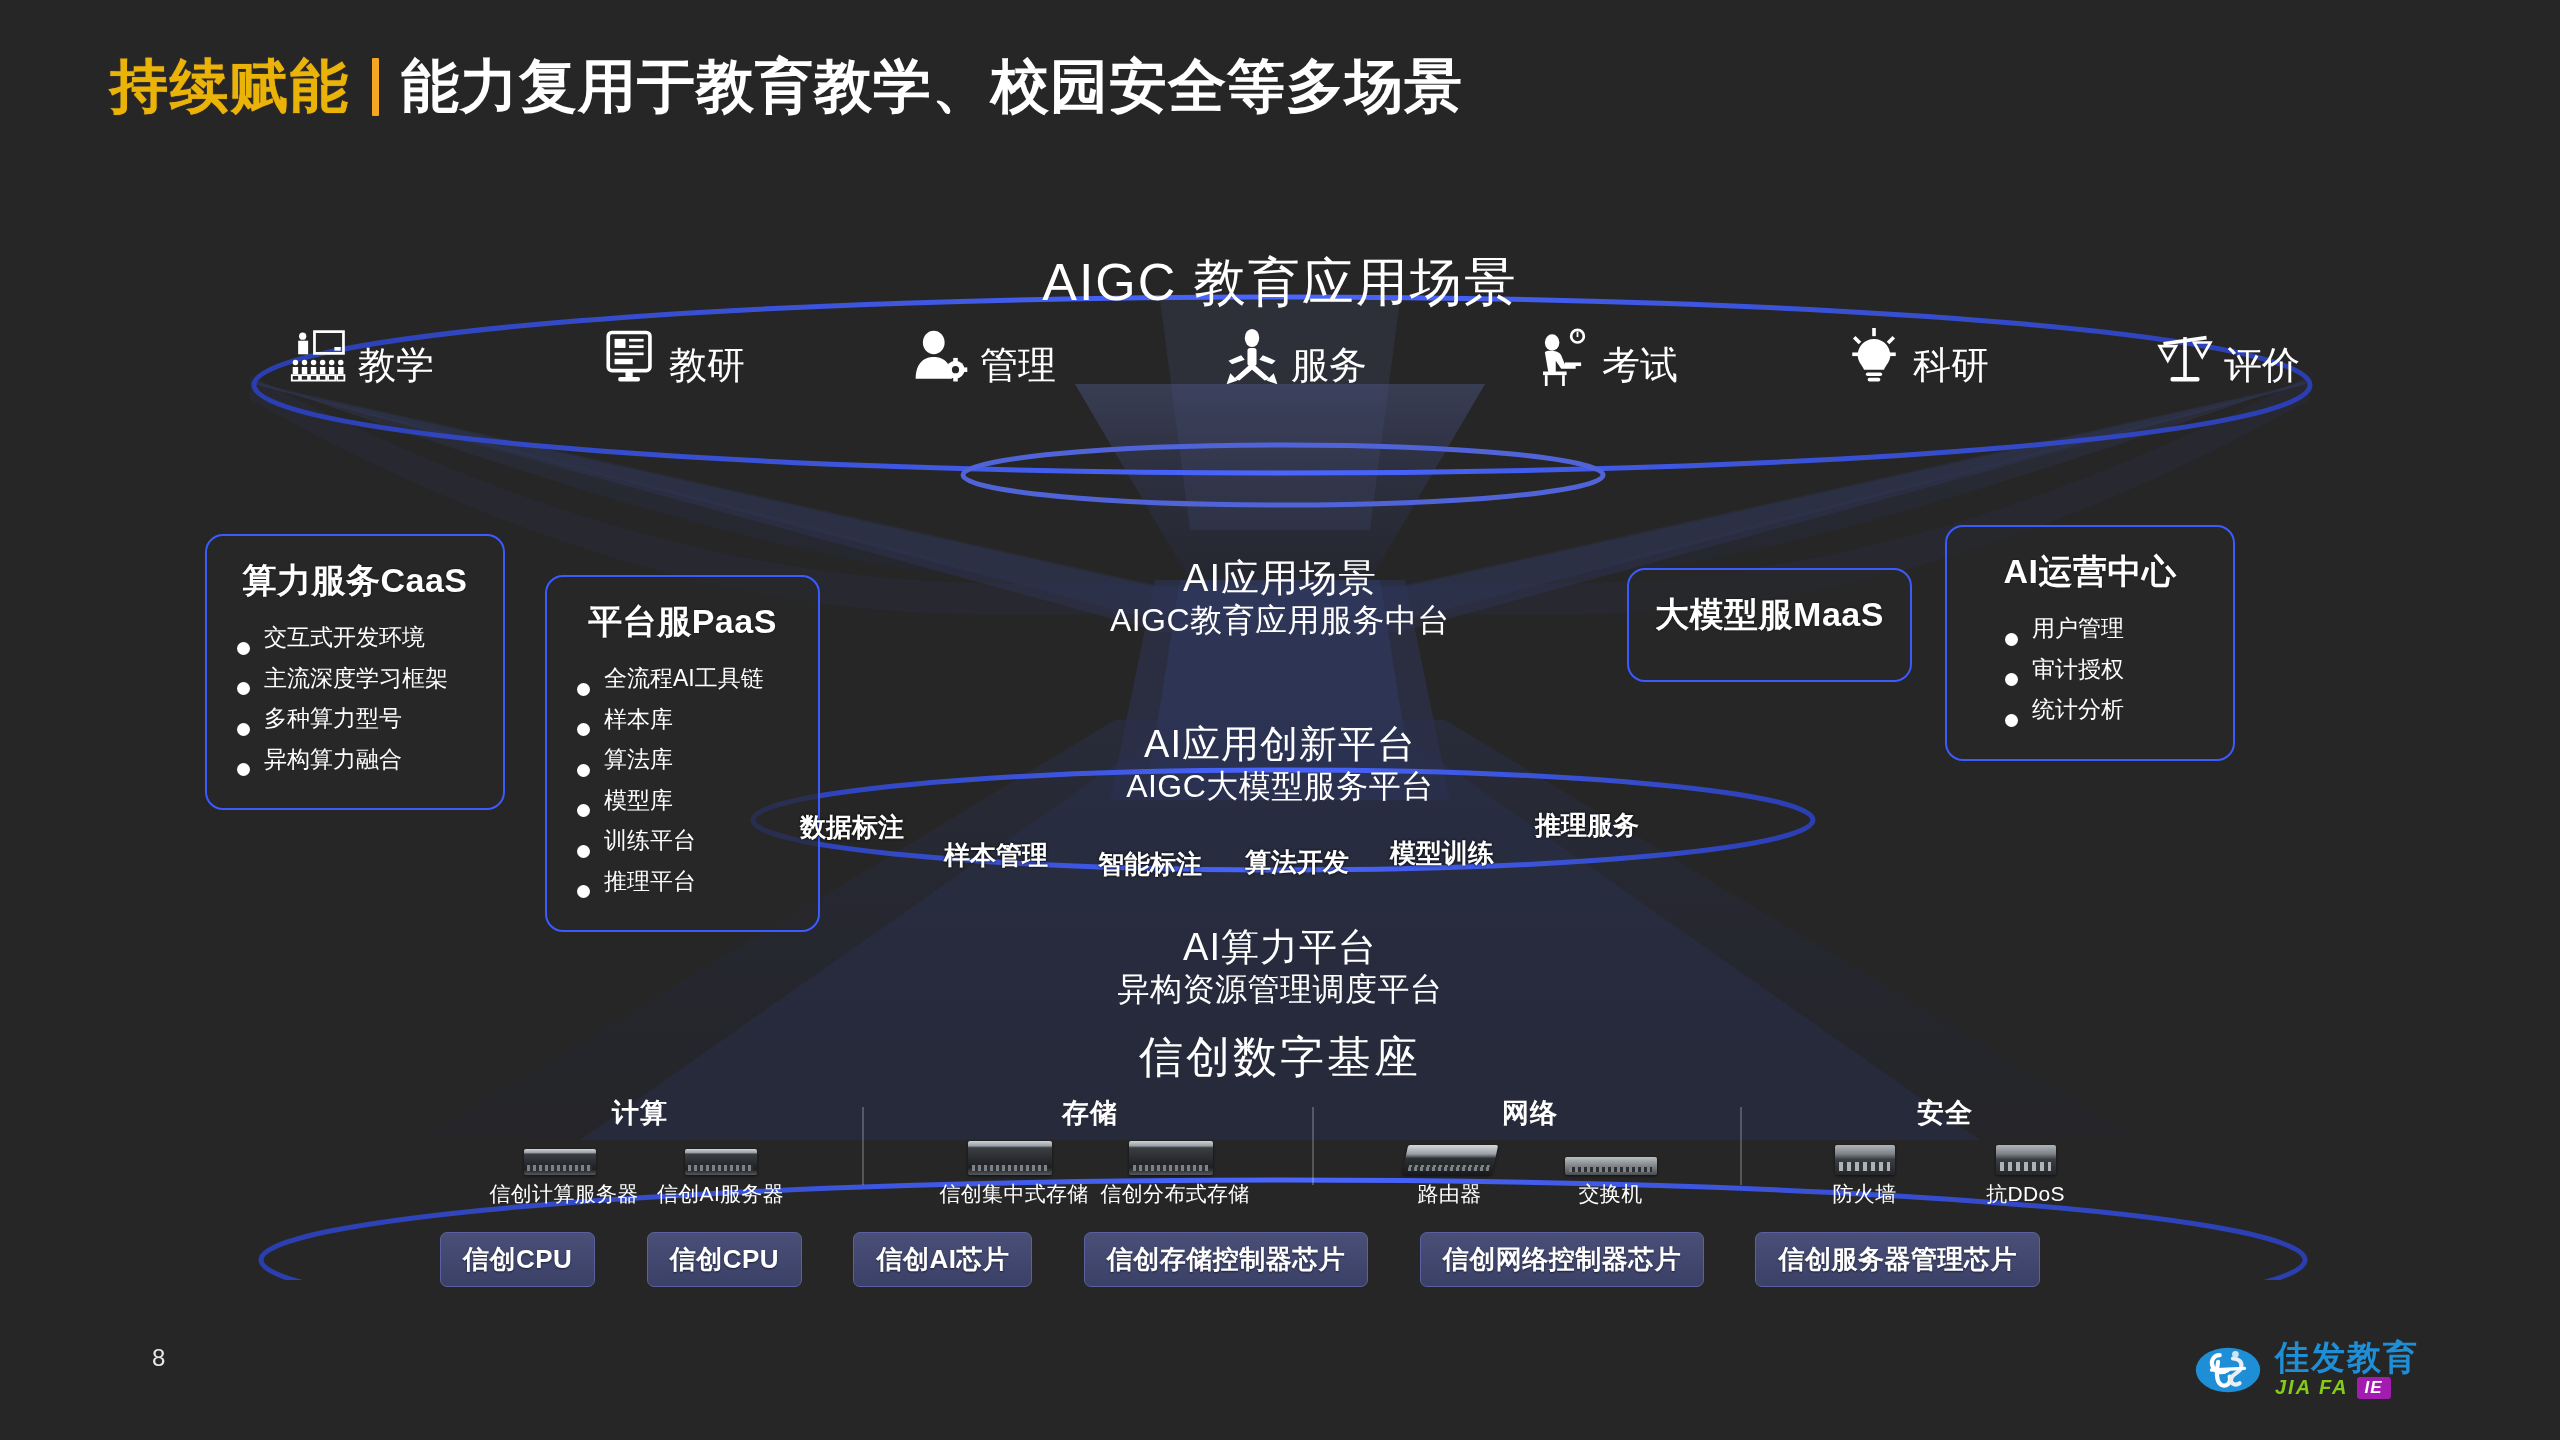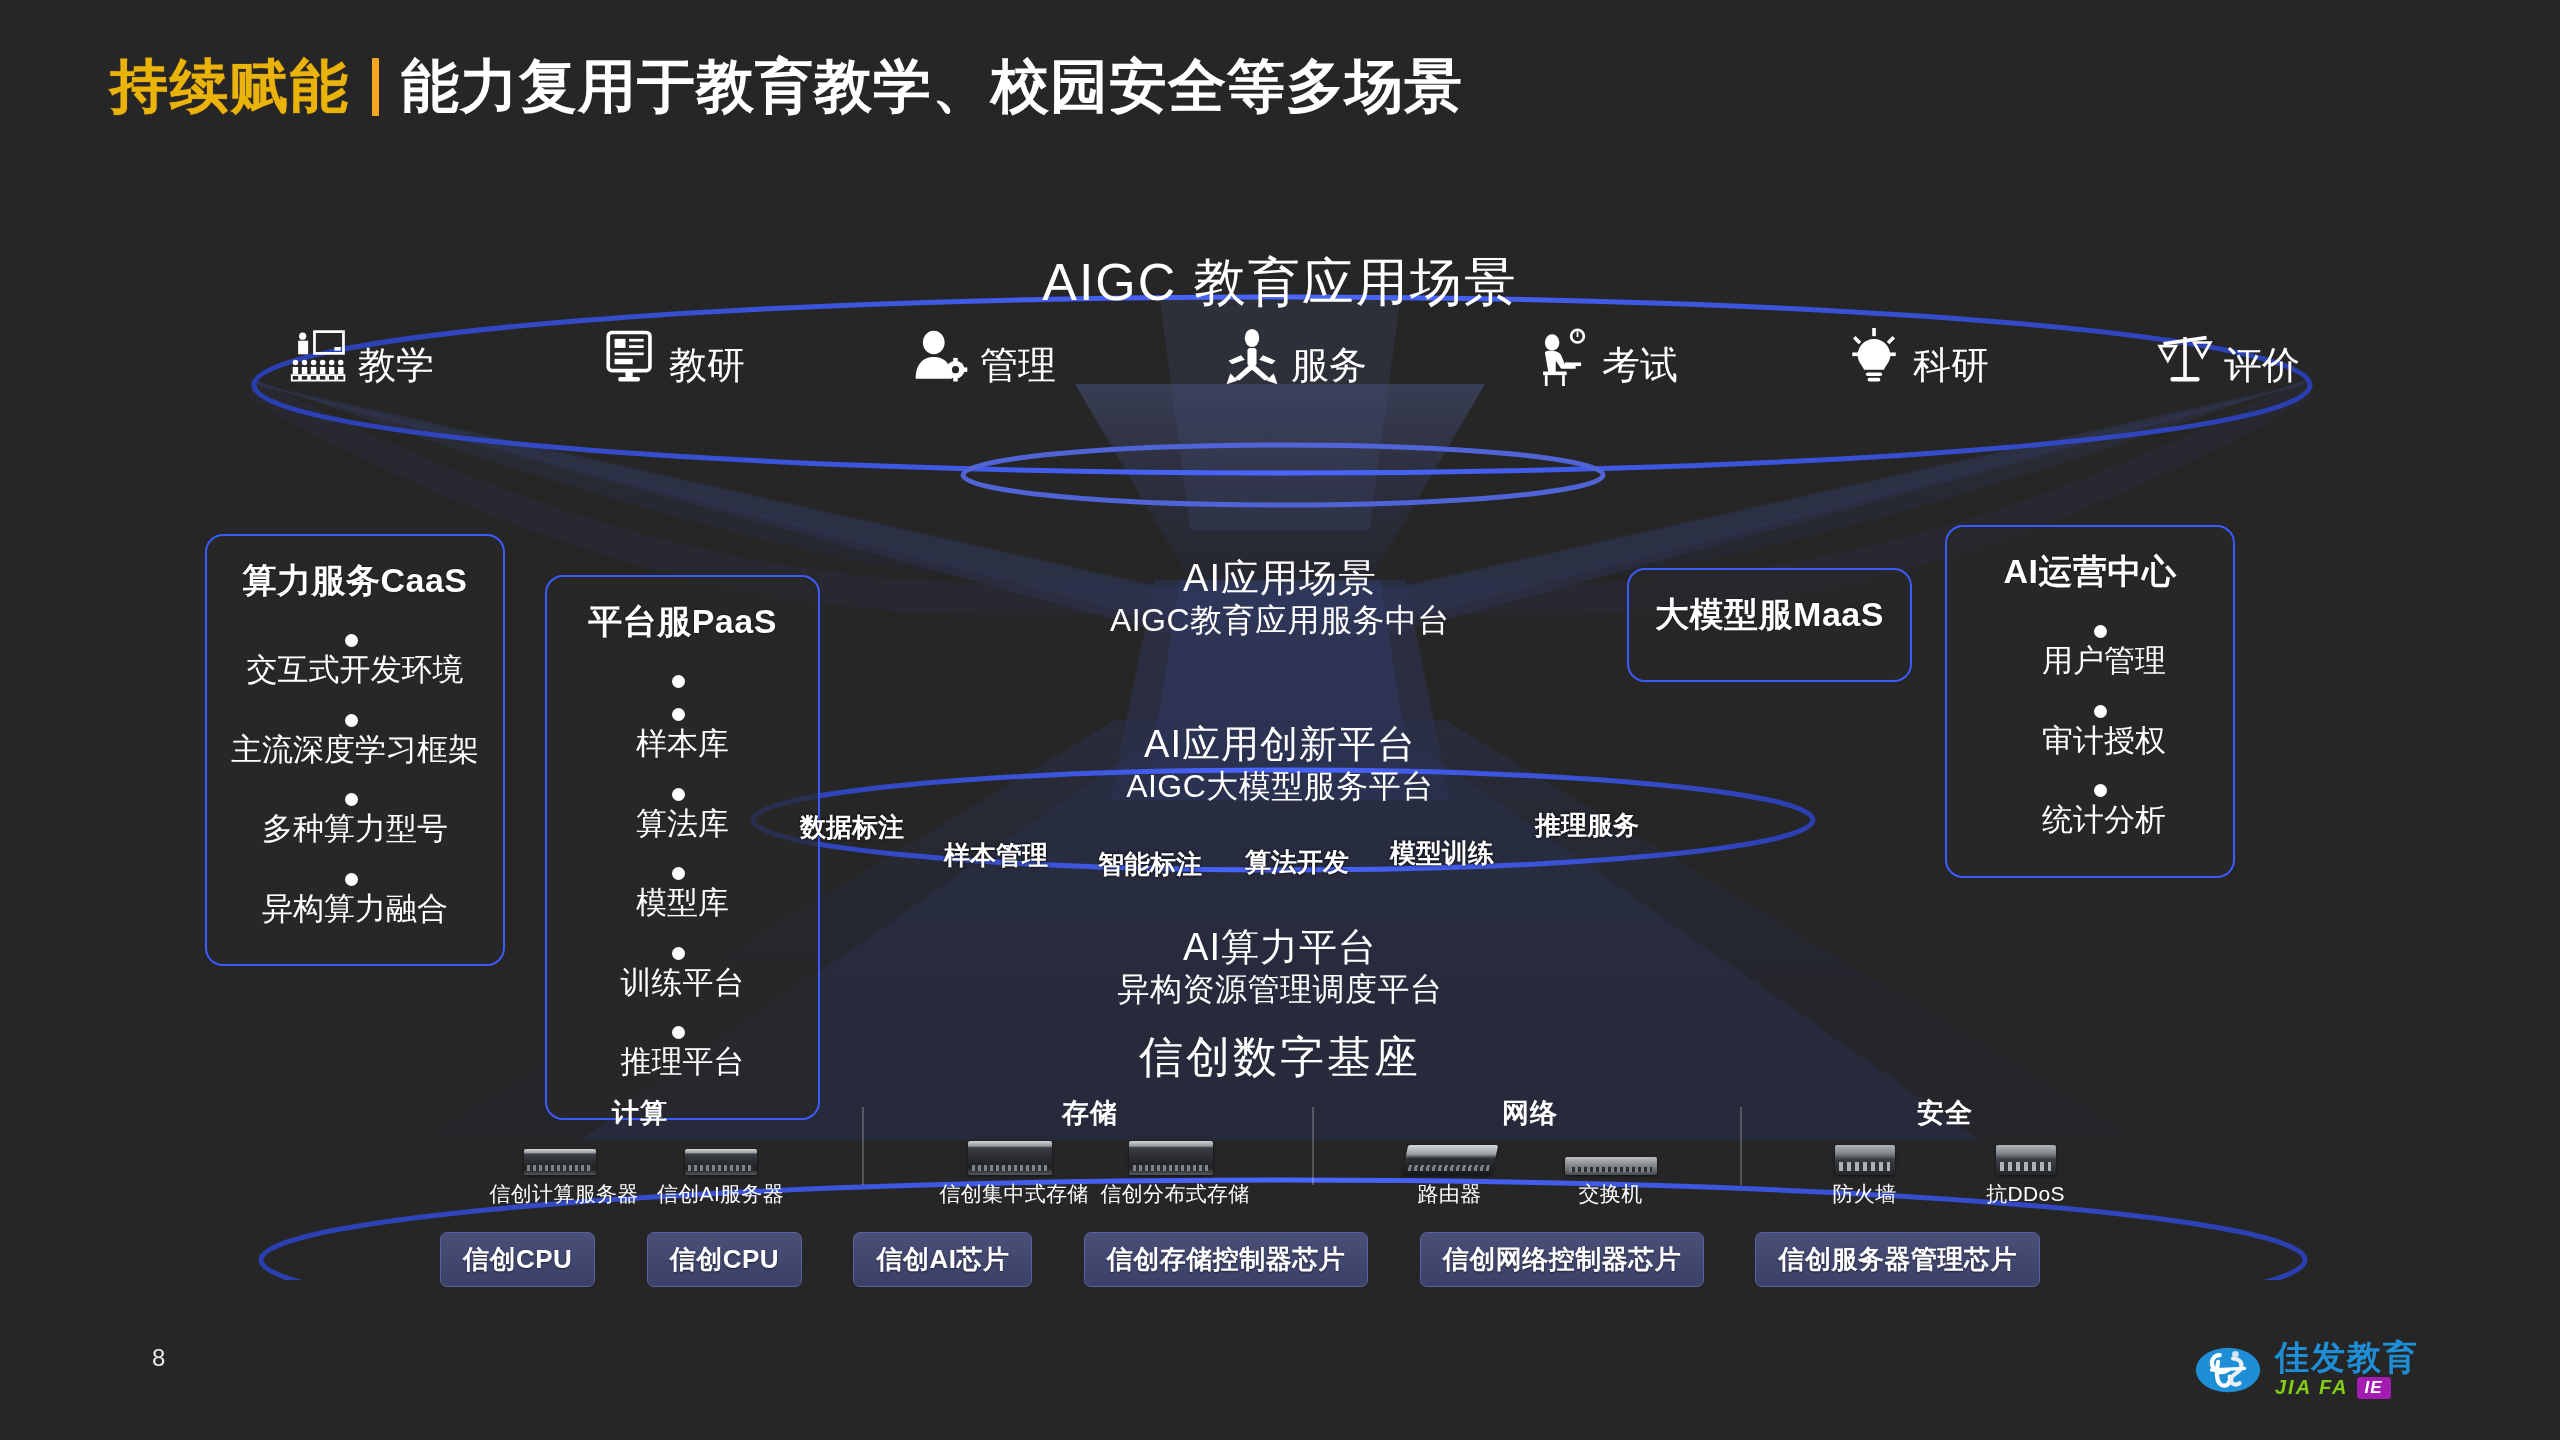--- a/index.html
+++ b/index.html
@@ -26,22 +26,22 @@
   .scene { display:flex; align-items:flex-end; gap:10px; }
   .scene .ico { width:58px; height:58px; display:block; }
   .scene .lbl { font-size:38px; line-height:1; padding-bottom:2px; }
 
   
   .card { position:absolute; border:2px solid #3b5bfd; border-radius:18px;
           background:rgba(40,40,42,0.72); padding:22px 24px 26px 24px; }
   .card h3 { font-size:34px; font-weight:bold; text-align:center; margin-bottom:16px;
              letter-spacing:0.5px; text-shadow:0 0 2px rgba(0,0,0,.6); }
   .card ul { list-style:none; }
-  .card li { font-size:31px; line-height:1.5; display:flex; align-items:center;
-             margin-bottom:6px;flex-direction:column; }
+  .card li { font-size:23px; line-height:1.5; display:flex; align-items:flex-end;
+             margin-bottom:6px; }
   .card li .dot { width:13px; height:13px; border-radius:50%; background:#fff;
                   margin:14px 14px 0 6px; flex:0 0 13px; }
   .card li .txt { flex:1; }
 
   #card-caas { left:205px; top:534px;  width:300px; }
   #card-paas { left:545px; top:575px;  width:275px; }
   #card-maas { left:1627px; top:568px; width:285px; }
   #card-ops  { left:1945px; top:525px; width:290px; }
   #card-maas h3, #card-caas h3, #card-paas h3, #card-ops h3 { text-align:center; }
   #card-maas ul { padding-left:28px; }
@@ -337,20 +337,21 @@
         <span class="txt">异构算力融合</span>
       </li>
   </ul>
 </div>
 
 <div class="card" id="card-paas">
   <h3>平台服PaaS</h3>
   <ul>
     <li>
         <span class="dot"></span>
+        <span class="txt">全流程AI工具链</span>
       </li>
     <li>
         <span class="dot"></span>
         <span class="txt">样本库</span>
       </li>
     <li>
         <span class="dot"></span>
         <span class="txt">算法库</span>
       </li>
     <li>

